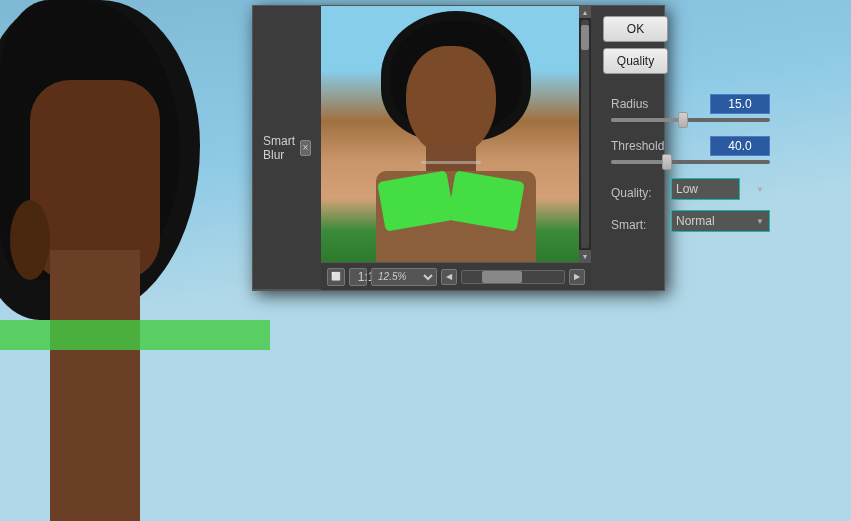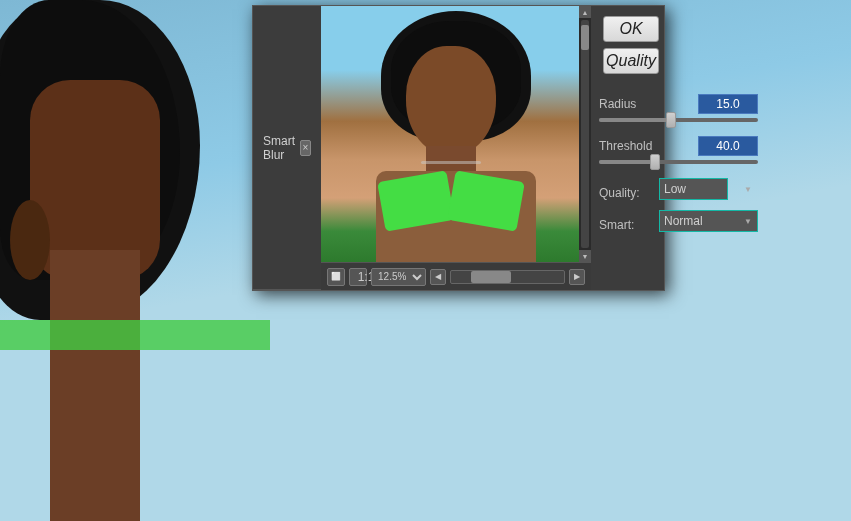--- a/index.html
+++ b/index.html
@@ -112,22 +112,23 @@
       font-size: 10px;
     }
 
     .zoom-dropdown {
       background: #555;
       border: 1px solid #777;
       color: #ccc;
       font-size: 10px;
       height: 18px;
       padding: 0 2px;
-      width: 55px;
-      border-radius: 2px;
+      width: 66px;
+      border-radius: 2px;
+      font-style: italic;
     }
 
     .nav-arrow {
       width: 16px;
       height: 16px;
       background: #555;
       border: 1px solid #777;
       color: #ccc;
       font-size: 8px;
       display: flex;
@@ -159,32 +160,31 @@
     .action-buttons {
       display: flex;
       flex-direction: column;
       gap: 6px;
       padding: 10px 12px;
       width: 110px;
       flex-shrink: 0;
     }
 
     .btn-action {
-      width: 56px;
+      width: 65px;
       height: 26px;
       background: linear-gradient(180deg, #f0f0f0 0%, #d8d8d8 100%);
       border: 1px solid #999;
       border-radius: 3px;
-      font-size: 16px;
+      font-size: 12px;
       color: #222;
       cursor: pointer;
       display: flex;
       align-items: center;
       justify-content: center;
-      font-style: italic;
     }
 
     
     .right-panel {
       display: flex;
       flex-direction: column;
     }
 
     
     .slider-row {
@@ -297,21 +297,21 @@
       display: flex;
       align-items: center;
       justify-content: center;
       font-size: 7px;
       color: #bbb;
       cursor: pointer;
     }
 
     .controls-inner {
       flex: 1;
-      padding: 10px 8px;
+      padding: 10px 20px;
       display: flex;
       flex-direction: column;
     }
   </style>
 </head>
 <body>
 
 <div class="bg-photo">
   <div style="position:absolute;top:0;left:0;width:100%;height:100%;background:linear-gradient(170deg,#7eb8d4 0%,#8ecae6 30%,#b0d8e8 50%);"></div>
 

